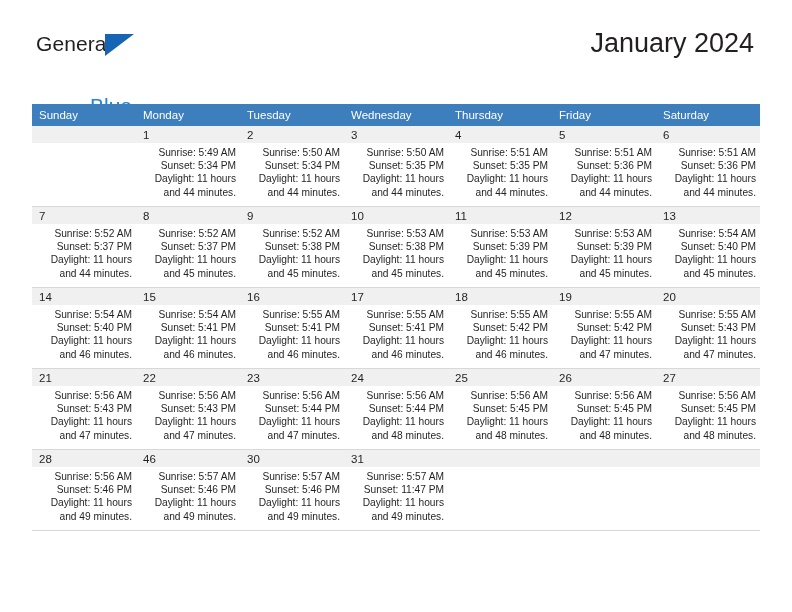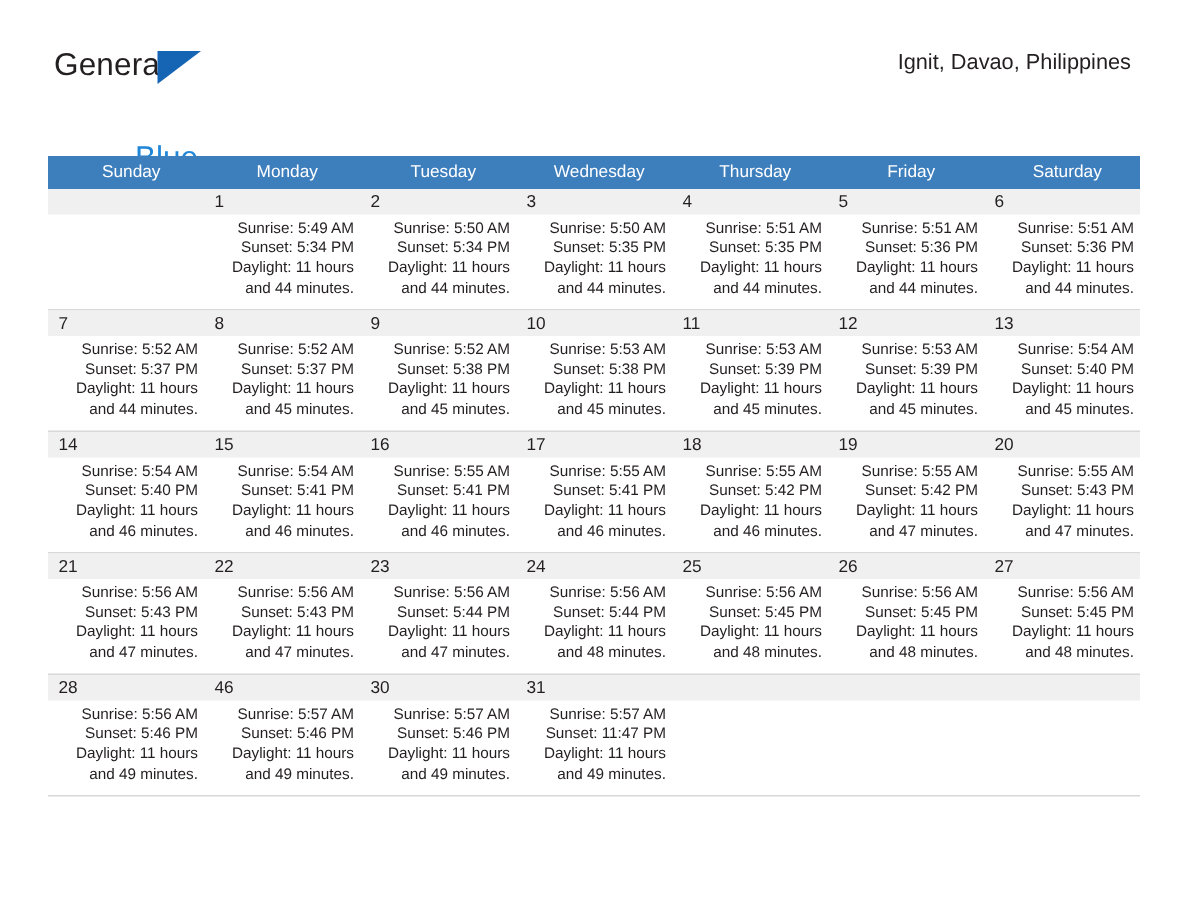--- a/index.html
+++ b/index.html
@@ -92,21 +92,21 @@
     top: 104px;
     width: 728px;
     border-collapse: collapse;
     table-layout: fixed;
   }
   .calendar th {
     background: #3d7ebd;
     color: #ffffff;
     font-size: 11.5px;
     font-weight: normal;
-    text-align: center;
+    text-align: left;
     padding: 5px 0 5px 7px;
     height: 10px;
     border: none;
   }
   .calendar td {
     width: 104px;
     height: 80px;
     vertical-align: top;
     padding: 0;
     border: none;
@@ -148,21 +148,21 @@
 
   <div class="header">
 
     <div class="brand">
       <span class="brand-general">General</span>
       <span class="brand-triangle"></span>
       <span class="brand-blue">Blue</span>
     </div>
 
     <div class="title-block">
-      <div class="cal-subtitle">Ignit, Davao, Philippines</div>
+      <div class="cal-title">January 2024</div>
     </div>
 
   </div>
 
   <table class="calendar">
     <thead>
       <tr>
         <th>Sunday</th>
         <th>Monday</th>
         <th>Tuesday</th>

